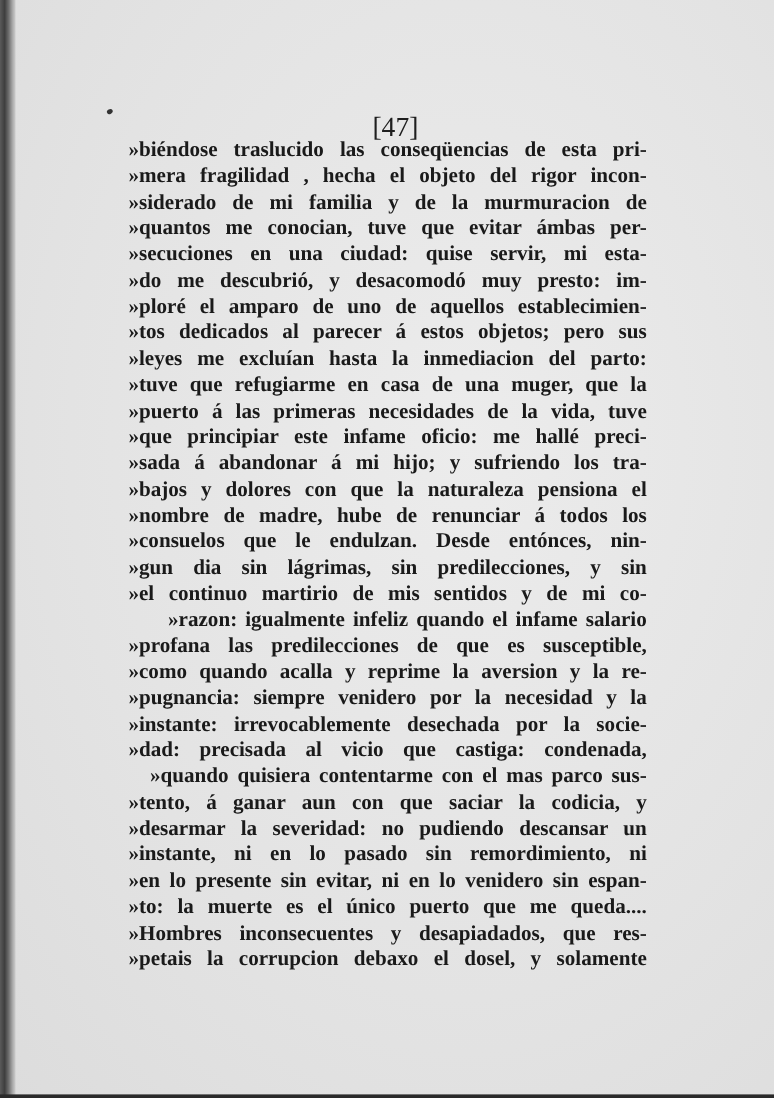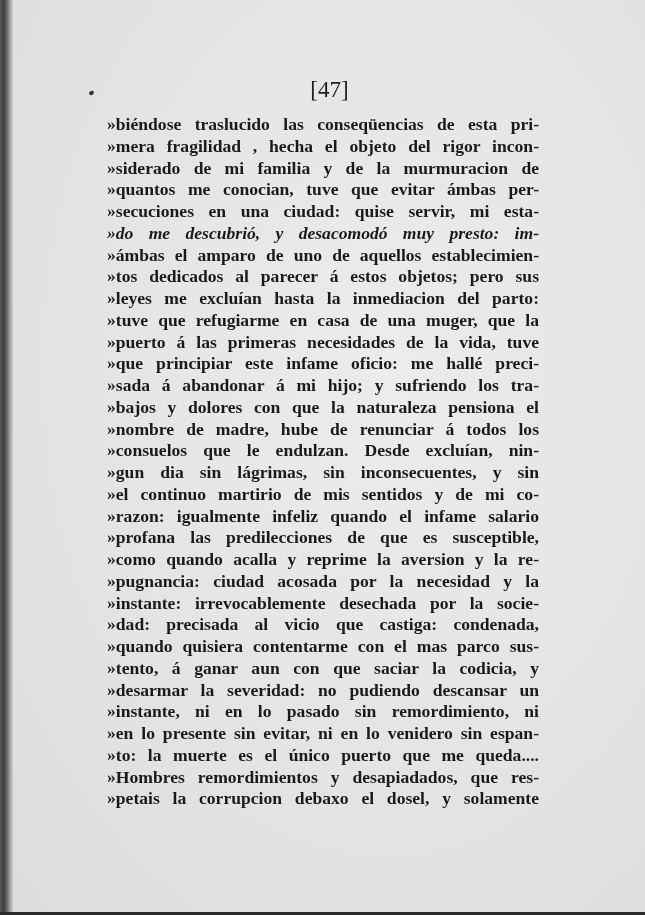--- a/index.html
+++ b/index.html
@@ -20,21 +20,21 @@
   }
   .bottom-edge {
     position: absolute; left: 0; bottom: 0; width: 645px; height: 3px;
     background: #2a2a2a;
   }
   .speck {
     position: absolute; left: 89px; top: 91px; width: 5px; height: 4px;
     background: #333; border-radius: 50%; transform: rotate(-30deg);
   }
   .page-number {
-    position: absolute; left: 0; width: 645px; top: 77px;
+    position: absolute; left: 0; width: 645px; top: 93px;
     text-align: center;
     font-family: "Liberation Serif", serif;
     font-size: 23px; color: #1e1e1e; letter-spacing: 0px;
     padding-left: 14px;
     box-sizing: border-box;
   }
   .body-text {
     position: absolute; left: 107px; top: 114px; width: 432px;
   }
   .line {
@@ -58,41 +58,41 @@
   <div class="speck"></div>
 
   <div class="page-number">[47]</div>
 
   <div class="body-text">
     <div class="line" style="white-space: nowrap; display: block;"><span style="word-spacing: 0px;">»biéndose traslucido las conseqüencias de esta pri-</span></div>
     <div class="line" style="white-space: nowrap; display: block;"><span style="word-spacing: 0px;">»mera fragilidad , hecha el objeto del rigor incon-</span></div>
     <div class="line" style="white-space: nowrap; display: block;"><span style="word-spacing: 0px;">»siderado de mi familia y de la murmuracion de</span></div>
     <div class="line" style="white-space: nowrap; display: block;"><span style="word-spacing: 0px;">»quantos me conocian, tuve que evitar ámbas per-</span></div>
     <div class="line" style="white-space: nowrap; display: block;"><span style="word-spacing: 0px;">»secuciones en una ciudad: quise servir, mi esta-</span></div>
-    <div class="line" style="white-space: nowrap; display: block; font-style: italic;"><span style="word-spacing: 0px;">»do me descubrió, y desacomodó muy presto: im-</span></div>
-    <div class="line" style="white-space: nowrap; display: block;"><span style="word-spacing: 0px;">»ámbas el amparo de uno de aquellos establecimien-</span></div>
+    <div class="line" style="white-space: nowrap; display: block;"><span style="word-spacing: 0px;">»do me descubrió, y desacomodó muy presto: im-</span></div>
+    <div class="line" style="white-space: nowrap; display: block;"><span style="word-spacing: 0px;">»ploré el amparo de uno de aquellos establecimien-</span></div>
     <div class="line" style="white-space: nowrap; display: block;"><span style="word-spacing: 0px;">»tos dedicados al parecer á estos objetos; pero sus</span></div>
     <div class="line" style="white-space: nowrap; display: block;"><span style="word-spacing: 0px;">»leyes me excluían hasta la inmediacion del parto:</span></div>
     <div class="line" style="white-space: nowrap; display: block;"><span style="word-spacing: 0px;">»tuve que refugiarme en casa de una muger, que la</span></div>
     <div class="line" style="white-space: nowrap; display: block;"><span style="word-spacing: 0px;">»puerto á las primeras necesidades de la vida, tuve</span></div>
     <div class="line" style="white-space: nowrap; display: block;"><span style="word-spacing: 0px;">»que principiar este infame oficio: me hallé preci-</span></div>
     <div class="line" style="white-space: nowrap; display: block;"><span style="word-spacing: 0px;">»sada á abandonar á mi hijo; y sufriendo los tra-</span></div>
     <div class="line" style="white-space: nowrap; display: block;"><span style="word-spacing: 0px;">»bajos y dolores con que la naturaleza pensiona el</span></div>
     <div class="line" style="white-space: nowrap; display: block;"><span style="word-spacing: 0px;">»nombre de madre, hube de renunciar á todos los</span></div>
-    <div class="line" style="white-space: nowrap; display: block;"><span style="word-spacing: 0px;">»consuelos que le endulzan. Desde excluían, nin-</span></div>
-    <div class="line" style="white-space: nowrap; display: block;"><span style="word-spacing: 0px;">»gun dia sin lágrimas, sin inconsecuentes, y sin</span></div>
+    <div class="line" style="white-space: nowrap; display: block;"><span style="word-spacing: 0px;">»consuelos que le endulzan. Desde entónces, nin-</span></div>
+    <div class="line" style="white-space: nowrap; display: block;"><span style="word-spacing: 0px;">»gun dia sin lágrimas, sin predilecciones, y sin</span></div>
     <div class="line" style="white-space: nowrap; display: block;"><span style="word-spacing: 0px;">»el continuo martirio de mis sentidos y de mi co-</span></div>
-    <div class="line" style="white-space: nowrap; display: block;"><span style="word-spacing: 0px;">»razon: igualmente infeliz quando el infame salario</span></div>
+    <div class="line" style="white-space: nowrap; display: block;"><span style="word-spacing: 0px; margin-left: 33px;">»razon: igualmente infeliz quando el infame salario</span></div>
     <div class="line" style="white-space: nowrap; display: block;"><span style="word-spacing: 0px;">»profana las predilecciones de que es susceptible,</span></div>
     <div class="line" style="white-space: nowrap; display: block;"><span style="word-spacing: 0px;">»como quando acalla y reprime la aversion y la re-</span></div>
-    <div class="line" style="white-space: nowrap; display: block;"><span style="word-spacing: 0px;">»pugnancia: ciudad acosada por la necesidad y la</span></div>
+    <div class="line" style="white-space: nowrap; display: block;"><span style="word-spacing: 0px;">»pugnancia: siempre venidero por la necesidad y la</span></div>
     <div class="line" style="white-space: nowrap; display: block;"><span style="word-spacing: 0px;">»instante: irrevocablemente desechada por la socie-</span></div>
     <div class="line" style="white-space: nowrap; display: block;"><span style="word-spacing: 0px;">»dad: precisada al vicio que castiga: condenada,</span></div>
-    <div class="line" style="white-space: nowrap; display: block;"><span style="word-spacing: 0px;">»quando quisiera contentarme con el mas parco sus-</span></div>
+    <div class="line" style="white-space: nowrap; display: block; margin-left: 18px;"><span style="word-spacing: 0px;">»quando quisiera contentarme con el mas parco sus-</span></div>
     <div class="line" style="white-space: nowrap; display: block;"><span style="word-spacing: 0px;">»tento, á ganar aun con que saciar la codicia, y</span></div>
     <div class="line" style="white-space: nowrap; display: block;"><span style="word-spacing: 0px;">»desarmar la severidad: no pudiendo descansar un</span></div>
     <div class="line" style="white-space: nowrap; display: block;"><span style="word-spacing: 0px; font-family: Liberation Serif, serif;">»instante, ni en lo pasado sin remordimiento, ni</span></div>
     <div class="line" style="white-space: nowrap; display: block;"><span style="word-spacing: 0px;">»en lo presente sin evitar, ni en lo venidero sin espan-</span></div>
     <div class="line" style="white-space: nowrap; display: block;"><span style="word-spacing: 0px;">»to: la muerte es el único puerto que me queda....</span></div>
-    <div class="line" style="white-space: nowrap; display: block;"><span style="word-spacing: 0px;">»Hombres remordimientos y desapiadados, que res-</span></div>
+    <div class="line" style="white-space: nowrap; display: block;"><span style="word-spacing: 0px;">»Hombres inconsecuentes y desapiadados, que res-</span></div>
     <div class="line" style="white-space: nowrap; display: block;"><span style="word-spacing: 0px;">»petais la corrupcion debaxo el dosel, y solamente</span></div>
   </div>
 </div>
 
 </body></html>

